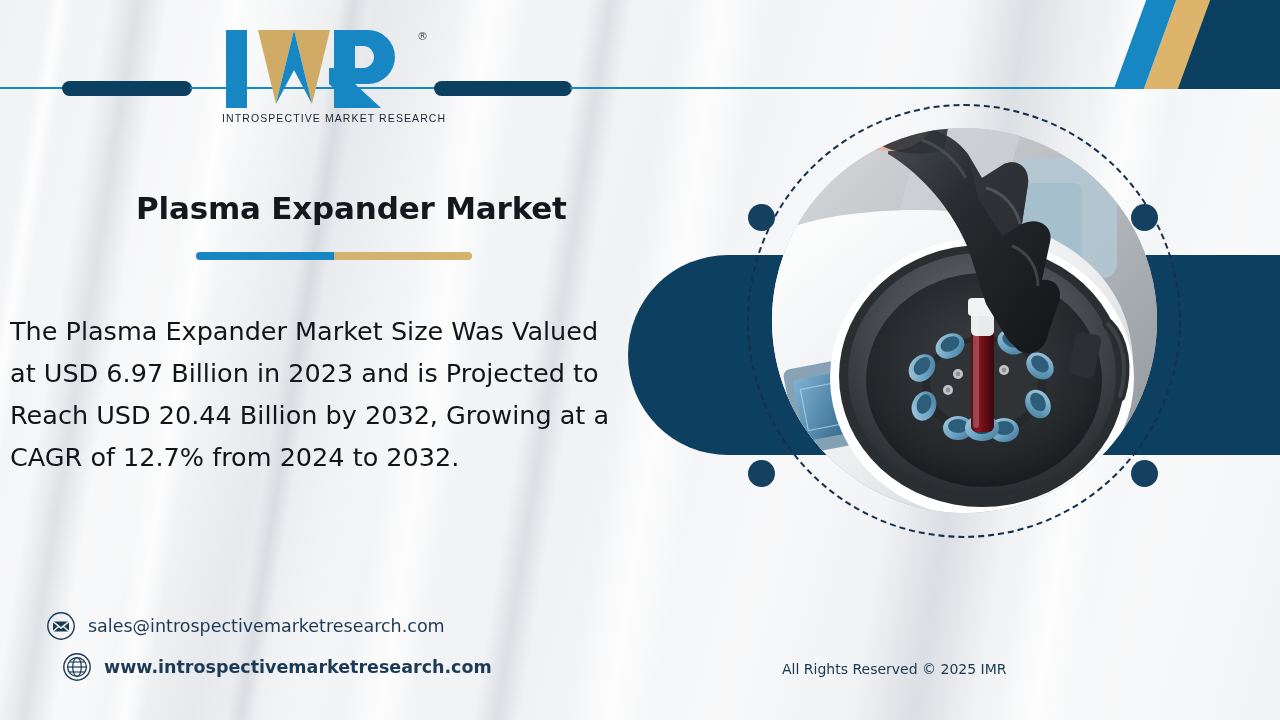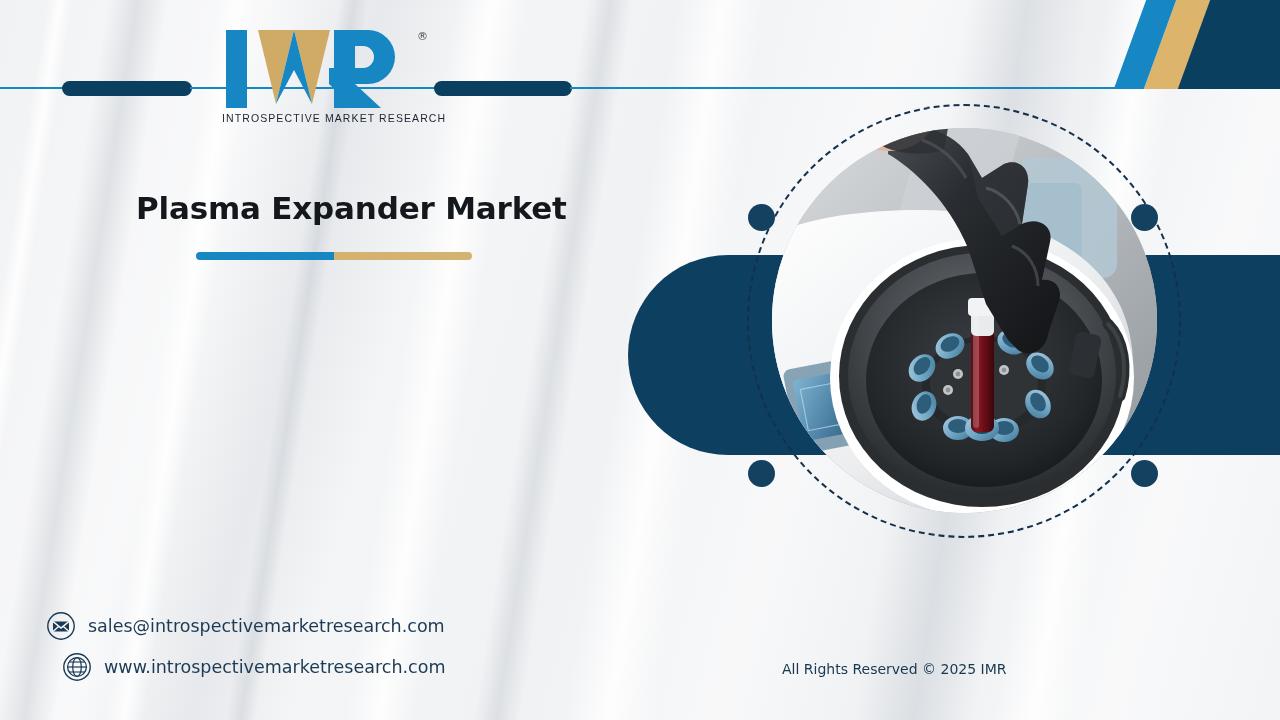--- a/index.html
+++ b/index.html
@@ -145,21 +145,21 @@
   .contact {
     position: absolute;
     display: flex;
     align-items: center;
     gap: 12px;
     color: #1c3a55;
     font-size: 17.5px;
     font-family: "DejaVu Sans", sans-serif;
   }
   .contact.email { left: 46px; top: 611px; }
-  .contact.web   { left: 62px; top: 652px; }
+  .contact.web   { left: 62px; top: 652px; font-weight: bold; }
   .ci { width: 30px; height: 30px; flex: 0 0 30px; }
 
   
   .navy-band {
     position: absolute;
     left: 628px;
     top: 255px;
     width: 652px;
     height: 200px;
     background: #0d3f60;
@@ -257,20 +257,21 @@
     </div>
     <div class="logo-caption">INTROSPECTIVE MARKET RESEARCH</div>
   </div>
 
   <div class="headline">Plasma Expander Market</div>
   <div class="divider">
     <div class="d-blue"></div>
     <div class="d-gold"></div>
   </div>
 
+  <div class="body-copy">The Plasma Expander Market Size Was Valued at USD 6.97 Billion in 2023 and is Projected to Reach USD 20.44 Billion by 2032, Growing at a CAGR of 12.7% from 2024 to 2032.</div>
 
   <div class="contact email">
     <svg class="ci" viewBox="0 0 30 30">
       <circle cx="15" cy="15" r="13.2" fill="none" stroke="#1c3a55" stroke-width="1.4"></circle>
       <rect x="7" y="10.5" width="16" height="10" fill="#1c3a55"></rect>
       <polyline points="7,10.5 15,17 23,10.5" fill="none" stroke="#ffffff" stroke-width="1.6"></polyline>
       <polyline points="7,20.5 12.6,15.4" fill="none" stroke="#ffffff" stroke-width="1.3"></polyline>
       <polyline points="23,20.5 17.4,15.4" fill="none" stroke="#ffffff" stroke-width="1.3"></polyline>
     </svg>
     <span>sales@introspectivemarketresearch.com</span>

